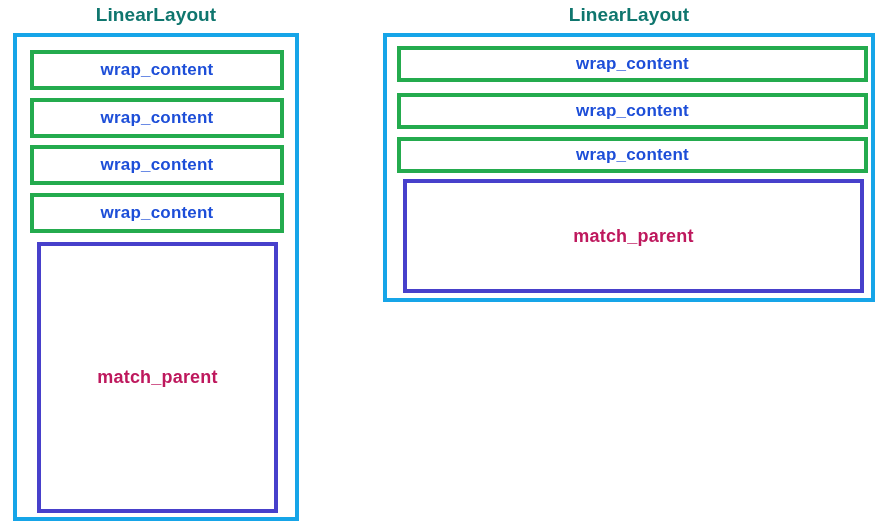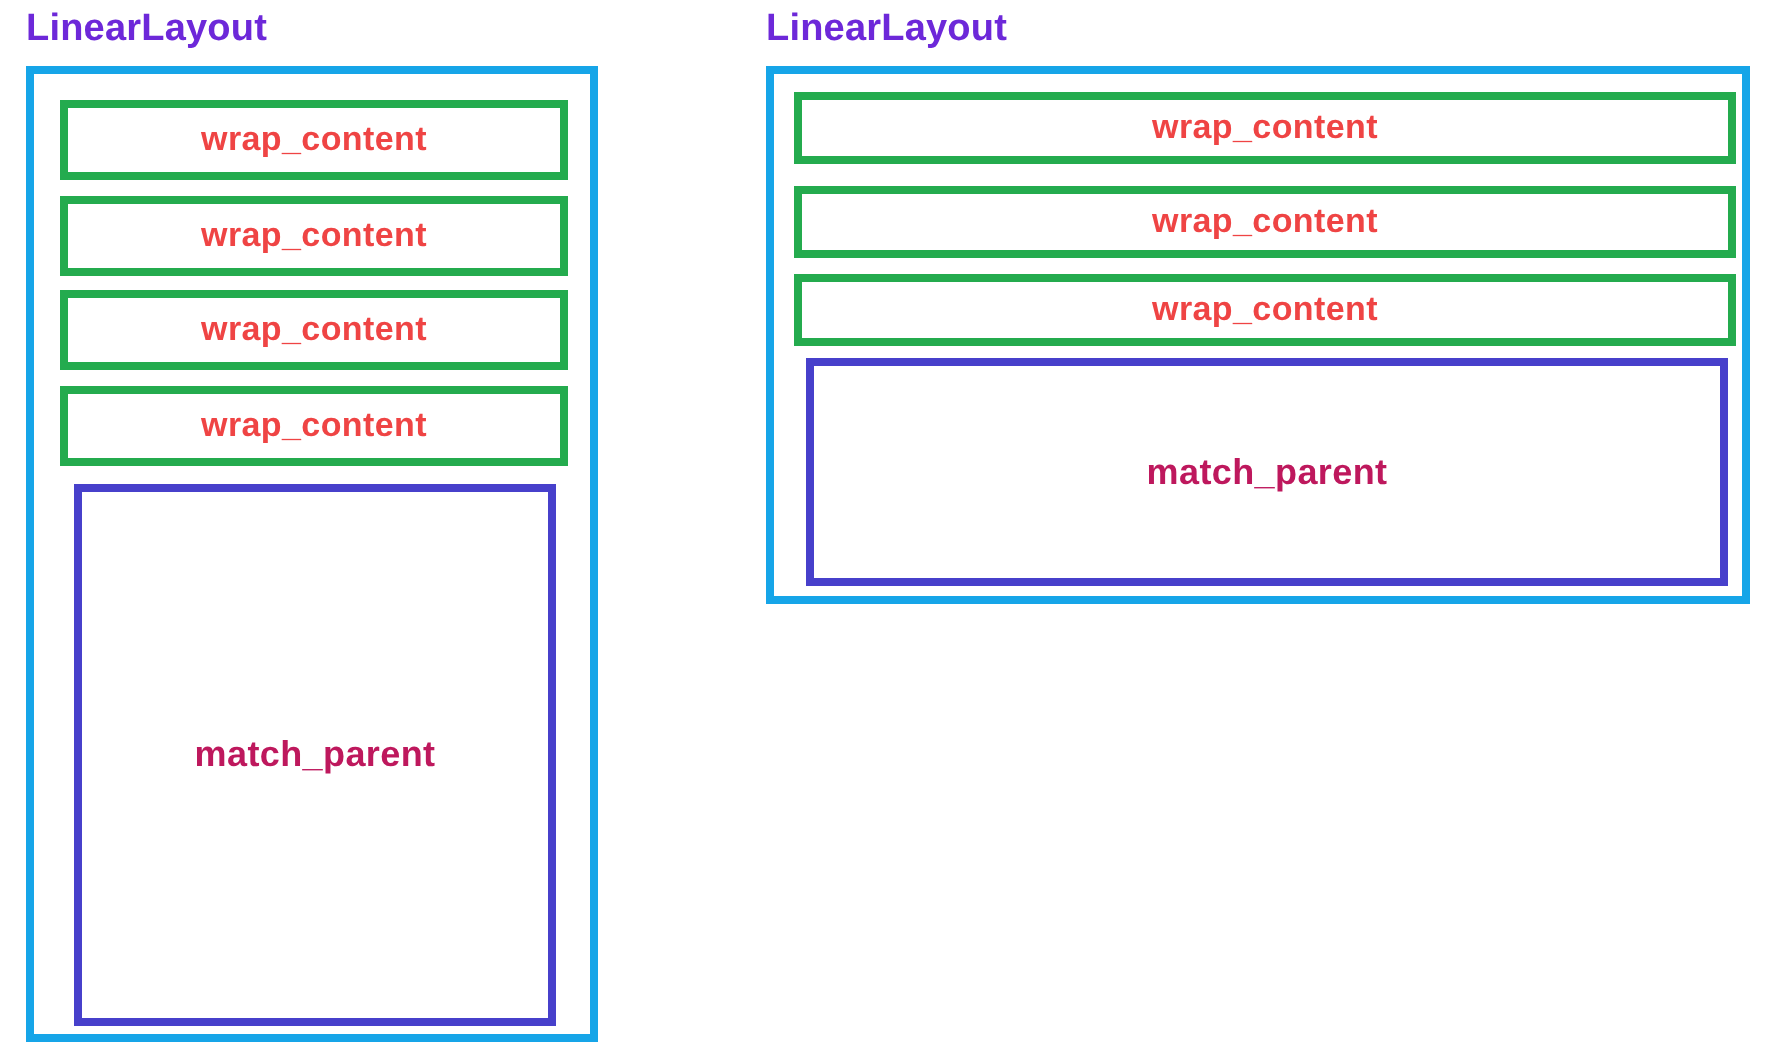--- a/index.html
+++ b/index.html
@@ -18,22 +18,23 @@
     position: relative;
     width: 895px;
     height: 532px;
   }
 
   
   .panel-title {
     position: absolute;
     font-size: 19px;
     font-weight: bold;
-    color: #6d28d9;
+    color: #0f766e;
     white-space: nowrap;
+    text-align: center;
     letter-spacing: 0.1px;
   }
   #title-left {
     left: 13px;
     top: 4px;
     width: 286px;
   }
   #title-right {
     left: 383px;
     top: 4px;
@@ -66,21 +67,21 @@
     box-sizing: border-box;
     border: 4px solid #24ab4e;
     background: #ffffff;
     display: flex;
     align-items: center;
     justify-content: center;
   }
   .wrap-label {
     font-size: 17px;
     font-weight: bold;
-    color: #ef4444;
+    color: #1d4ed8;
     white-space: nowrap;
     letter-spacing: 0.2px;
   }
 
   
   .match-box {
     position: absolute;
     box-sizing: border-box;
     border: 4px solid #4740cb;
     background: #ffffff;

